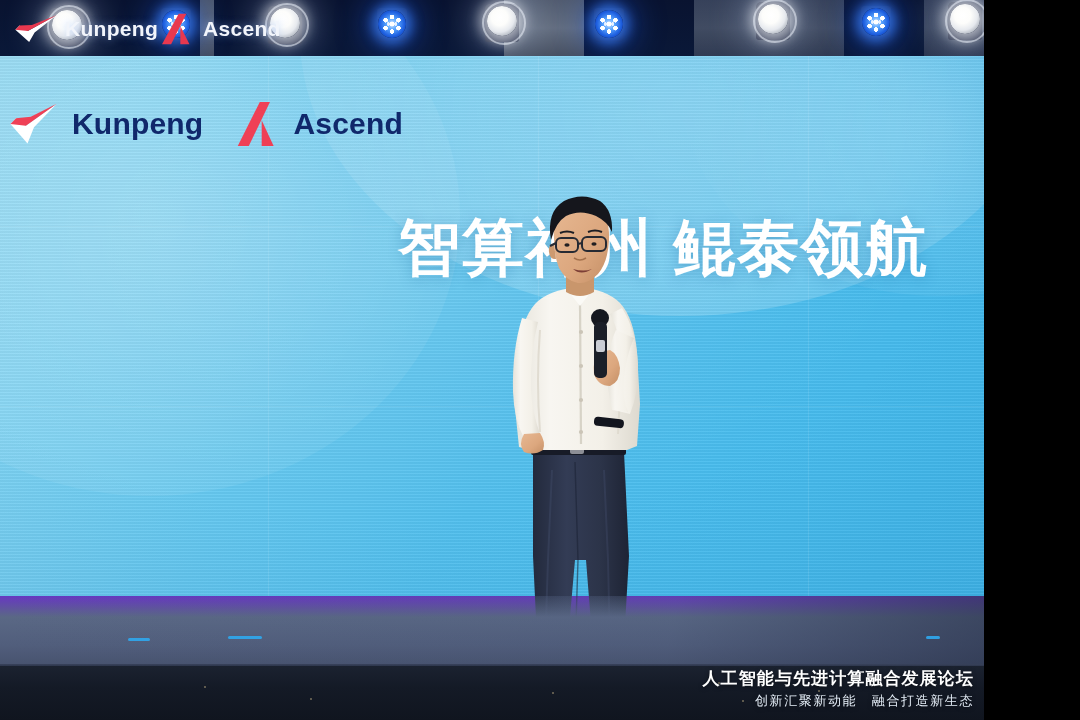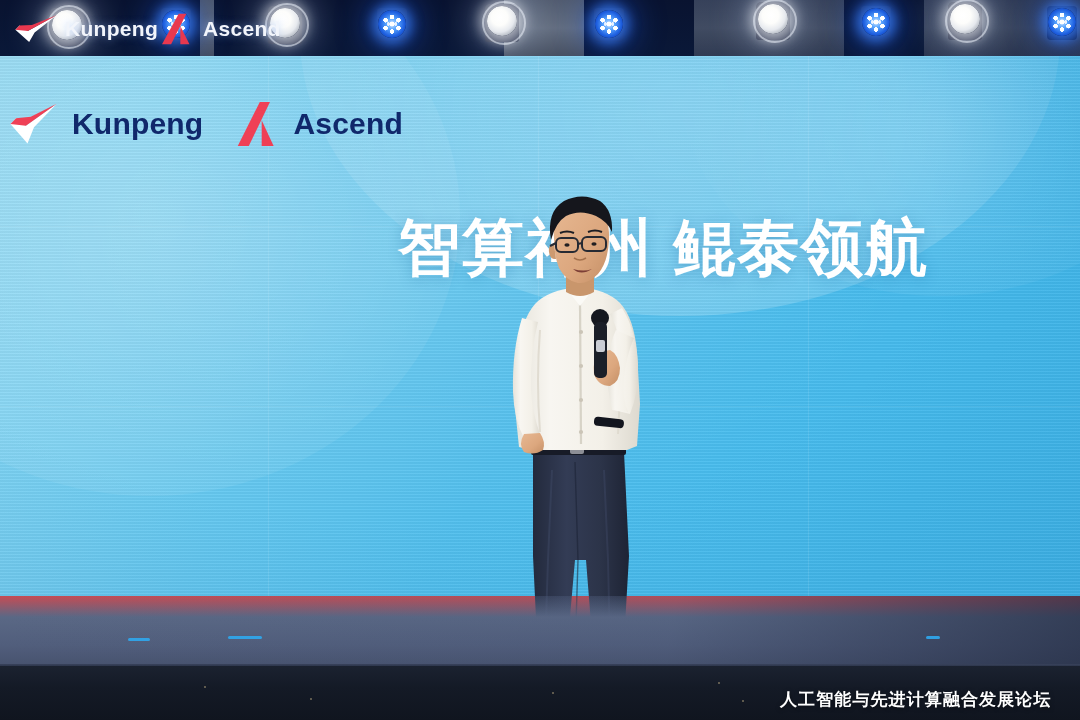--- a/index.html
+++ b/index.html
@@ -5,24 +5,24 @@
   html, body {
     margin: 0;
     padding: 0;
     background: #000;
   }
   body {
     font-family: "Liberation Sans", "DejaVu Sans", sans-serif;
   }
   #stage {
     position: relative;
-    width: 1080px;
+    width: 984px;
     height: 720px;
     overflow: hidden;
-    background: #ef4444;
+    background: #6d28d9;
   }
 
   
   .truss {
     position: absolute;
     left: 0; top: 0;
     width: 1080px;
     height: 56px;
     background:
       linear-gradient(180deg, #0b1738 0%, #0a1634 60%, #0d1a3c 100%);
@@ -279,21 +279,21 @@
     height: 3px;
     border-radius: 2px;
     background: #2fa8ee;
     opacity: .9;
   }
 
   
   .forum-bug {
     position: absolute;
     right: 10px; bottom: 10px;
-    text-align: left;
+    text-align: right;
     width: 290px;
   }
   .forum-title {
     color: #ffffff;
     font-size: 17px;
     font-weight: bold;
     letter-spacing: 1.1px;
     line-height: 1.25;
     text-shadow: 0 1px 4px rgba(0,0,0,.55);
   }
@@ -560,15 +560,16 @@
     <div class="apron-speck" style="left:204px;top:20px"></div>
     <div class="apron-speck" style="left:310px;top:32px"></div>
     <div class="apron-speck" style="left:552px;top:26px"></div>
     <div class="apron-speck" style="left:718px;top:16px"></div>
     <div class="apron-speck" style="left:742px;top:34px"></div>
     <div class="apron-speck" style="left:818px;top:24px"></div>
   </div>
 
   <div class="forum-bug">
     <div class="forum-title">人工智能与先进计算融合发展论坛</div>
+    <div class="forum-sub">创新汇聚新动能　融合打造新生态</div>
   </div>
 
 </div>
 
 </body></html>

